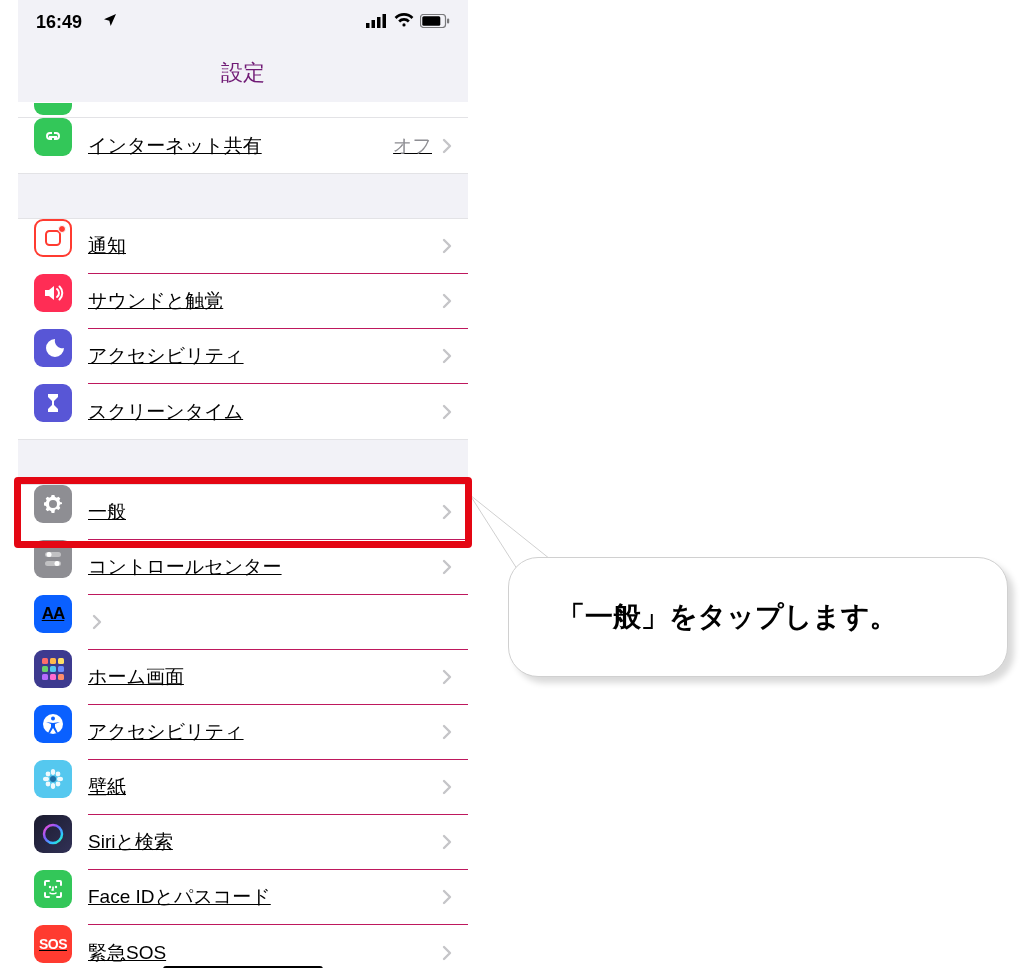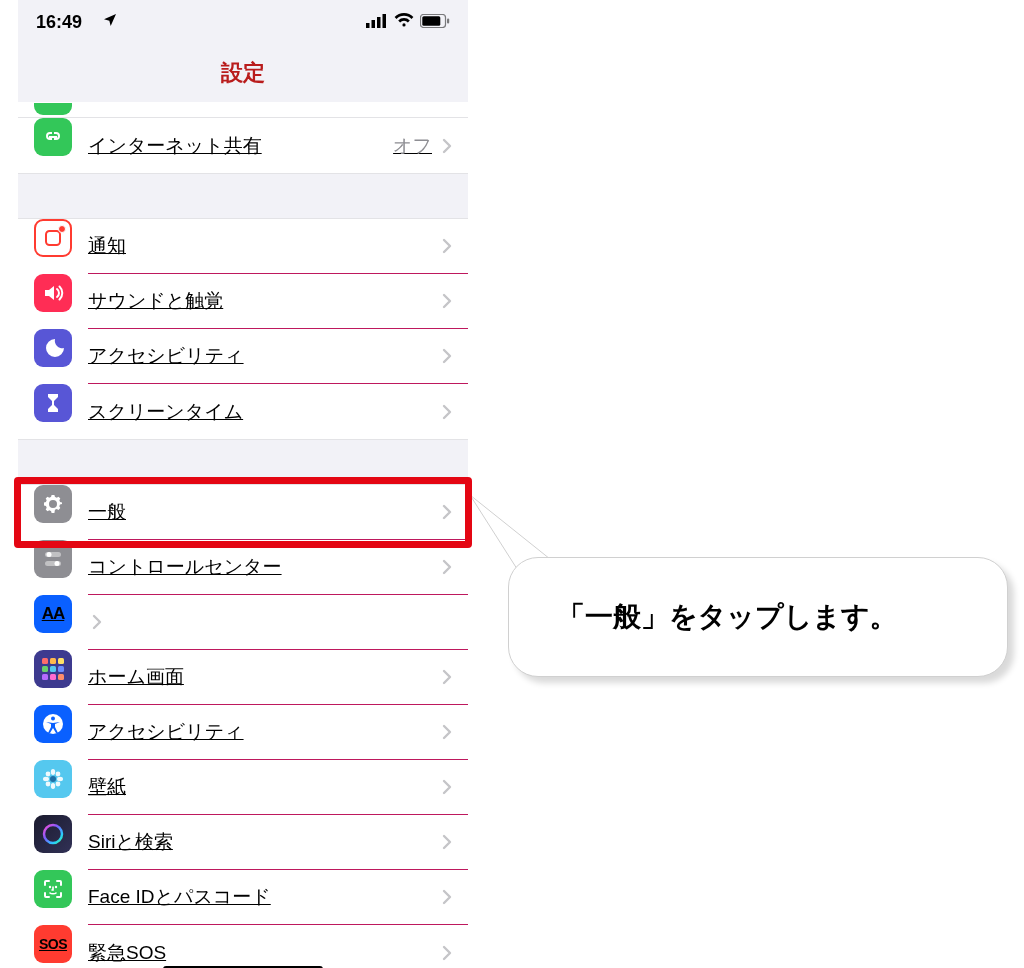--- a/index.html
+++ b/index.html
@@ -2,21 +2,21 @@
 <html><head>
 <meta charset="utf-8">
 <style>
   * { box-sizing: border-box; margin: 0; padding: 0; }
   html, body { width: 1024px; height: 968px; background: #ffffff; font-family: -apple-system, "Hiragino Sans", "Hiragino Kaku Gothic ProN", Meiryo, sans-serif; overflow: hidden; }
   .page { position: relative; width: 1024px; height: 968px; }
   .phone { position: absolute; left: 18px; top: 0; width: 450px; background: #f2f2f7; }
   .statusbar { height: 44px; display: flex; align-items: center; justify-content: space-between; padding: 0 18px; font-size: 18px; font-weight: 600; color: #000; }
   .sb-left { display: flex; align-items: center; gap: 20px; }
   .sb-right { display: flex; align-items: center; gap: 6px; }
-  .navtitle { height: 58px; display: flex; align-items: center; justify-content: center; font-size: 22px; font-weight: 700; color: #b91c1c; }
+  .navtitle { height: 58px; display: flex; align-items: center; justify-content: center; font-size: 22px; font-weight: 400; color: #701a75; }
   .list { background: #ffffff; }
   .row { display: flex; align-items: flex-start; height: 55px; padding-left: 16px; text-decoration: underline; }
   .row .icon { width: 38px; height: 38px; border-radius: 9px; flex: 0 0 38px; display: flex; align-items: center; justify-content: center; position: relative; }
   .row .content { flex: 1; display: flex; align-items: center; height: 100%; margin-left: 16px; border-bottom: 1px solid #be185d; padding-right: 12px; }
   .row:last-child .content { border-bottom: none; }
   .row .label { flex: 1; font-size: 19px; color: #000; }
   .row .value { font-size: 19px; color: #8e8e93; margin-right: 6px; }
   .row .chev { flex: 0 0 18px; display: flex; align-items: center; justify-content: center; }
   .spacer { height: 46px; background: #f2f2f7; border-top: 1px solid #e3e3e6; border-bottom: 1px solid #e3e3e6; }
   .partial-prev { height: 16px; background: #fff; border-bottom: 1px solid #e3e3e6; position: relative; }
@@ -24,21 +24,21 @@
   .highlight { position: absolute; border: 7px solid #e40613; pointer-events: none; z-index: 5; border-radius: 4px; }
   .callout { position: absolute; background: #ffffff; border: 1px solid #d0d0d0; border-radius: 30px; padding: 40px 48px; font-size: 28px; font-weight: 700; color: #000; box-shadow: 6px 6px 6px rgba(0,0,0,.15); z-index: 4; }
   .callout-tail { position:absolute; z-index:3; }
   .home-indicator { position:absolute; bottom:8px; left:50%; transform:translateX(-50%); width:160px; height:6px; background:#000; border-radius:3px; }
   
   .ico-svg { width: 24px; height: 24px; }
   .dot-badge { position:absolute; top:4px; right:4px; width:8px; height:8px; border-radius:50%; background:#ff3b30; border:1.5px solid #fff; }
   .aa { color:#000000; font-weight:700; font-size:17px; letter-spacing:-1px; }
   .apps-grid { width:26px; height:26px; display:grid; grid-template-columns:repeat(3,1fr); grid-template-rows:repeat(3,1fr); gap:2px; padding:2px; }
   .apps-grid span { border-radius:1.5px; }
-  .sos { color:#000000; font-weight:800; font-size:14px; letter-spacing:-0.5px; }
+  .sos { color:#ffffff; font-weight:800; font-size:14px; letter-spacing:-0.5px; }
 </style>
 </head>
 <body>
 <div class="page">
 
   <div class="phone">
 
     <div class="statusbar">
       <div class="sb-left">
         <span>16:49</span>

